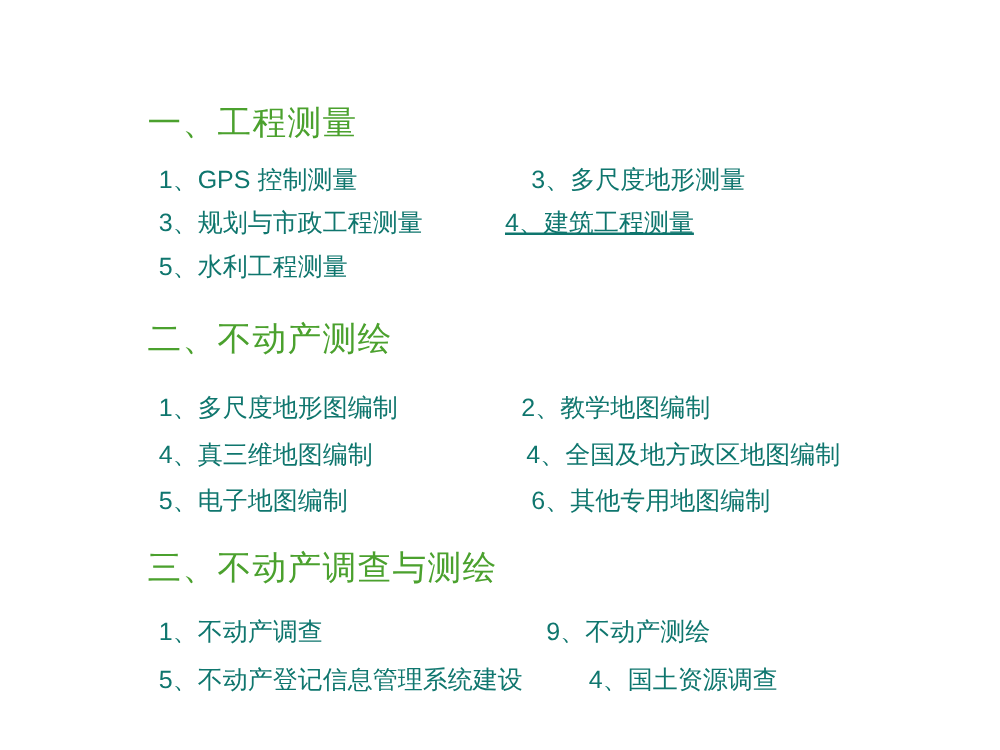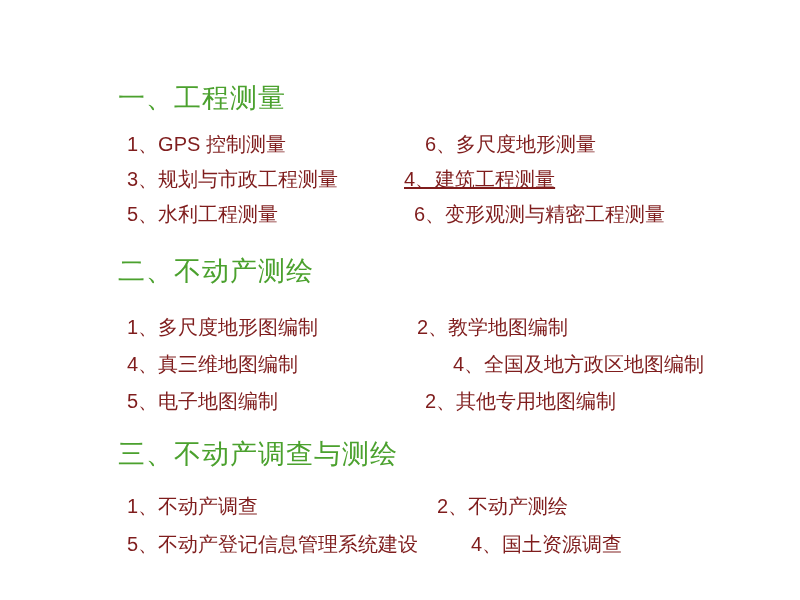--- a/index.html
+++ b/index.html
@@ -21,21 +21,21 @@
     font-size: 27px;
     font-weight: 500;
     letter-spacing: 1px;
     white-space: nowrap;
     line-height: 32px;
   }
   .row {
     position: absolute;
     left: 0; width: 800px;
     height: 28px;
-    color: #7f1d1d;
+    color: #0f766e;
     font-size: 20px;
     line-height: 28px;
     white-space: nowrap;
   }
   .row .cell-left {
     position: absolute;
     left: 127px;
   }
   .row .cell-right {
     position: absolute;
@@ -43,65 +43,64 @@
   
   #h1 { top: 82px; }
   #h2 { top: 255px; }
   #h3 { top: 438px; }
   
   #s1r1 { top: 130px; }  #s1r1 .cell-right { left: 425px; }
   #s1r2 { top: 165px; padding-left: 16px; }  #s1r2 .cell-right { left: 404px; text-decoration: underline; }
   #s1r3 { top: 200px; }  #s1r3 .cell-right { left: 414px; }
   
   #s2r1 { top: 313px; }  #s2r1 .cell-right { left: 417px; }
-  #s2r2 { top: 350px; }  #s2r2 .cell-right { left: 421px; margin-left: 32px; }
+  #s2r2 { top: 350px; }  #s2r2 .cell-right { left: 421px; }
   #s2r3 { top: 387px; }  #s2r3 .cell-right { left: 425px; }
   
   #s3r1 { top: 492px; }  #s3r1 .cell-right { left: 437px; }
   #s3r2 { top: 530px; }  #s3r2 .cell-right { left: 471px; }
 </style>
 </head>
 <body>
 
 <div class="slide">
 
   <div class="heading" id="h1">一、工程测量</div>
 
   <div class="row" id="s1r1">
     <span class="cell-left">1、GPS 控制测量</span>
-    <span class="cell-right">6、多尺度地形测量</span>
+    <span class="cell-right">3、多尺度地形测量</span>
   </div>
   <div class="row" id="s1r2">
     <span class="cell-left">3、规划与市政工程测量</span>
     <span class="cell-right">4、建筑工程测量</span>
   </div>
   <div class="row" id="s1r3">
     <span class="cell-left">5、水利工程测量</span>
-    <span class="cell-right">6、变形观测与精密工程测量</span>
   </div>
 
   <div class="heading" id="h2">二、不动产测绘</div>
 
   <div class="row" id="s2r1">
     <span class="cell-left">1、多尺度地形图编制</span>
     <span class="cell-right">2、教学地图编制</span>
   </div>
   <div class="row" id="s2r2">
     <span class="cell-left">4、真三维地图编制</span>
     <span class="cell-right">4、全国及地方政区地图编制</span>
   </div>
   <div class="row" id="s2r3">
     <span class="cell-left">5、电子地图编制</span>
-    <span class="cell-right">2、其他专用地图编制</span>
+    <span class="cell-right">6、其他专用地图编制</span>
   </div>
 
   <div class="heading" id="h3">三、不动产调查与测绘</div>
 
   <div class="row" id="s3r1">
     <span class="cell-left">1、不动产调查</span>
-    <span class="cell-right">2、不动产测绘</span>
+    <span class="cell-right">9、不动产测绘</span>
   </div>
   <div class="row" id="s3r2">
     <span class="cell-left">5、不动产登记信息管理系统建设</span>
     <span class="cell-right">4、国土资源调查</span>
   </div>
 
 </div>
 
 </body></html>

